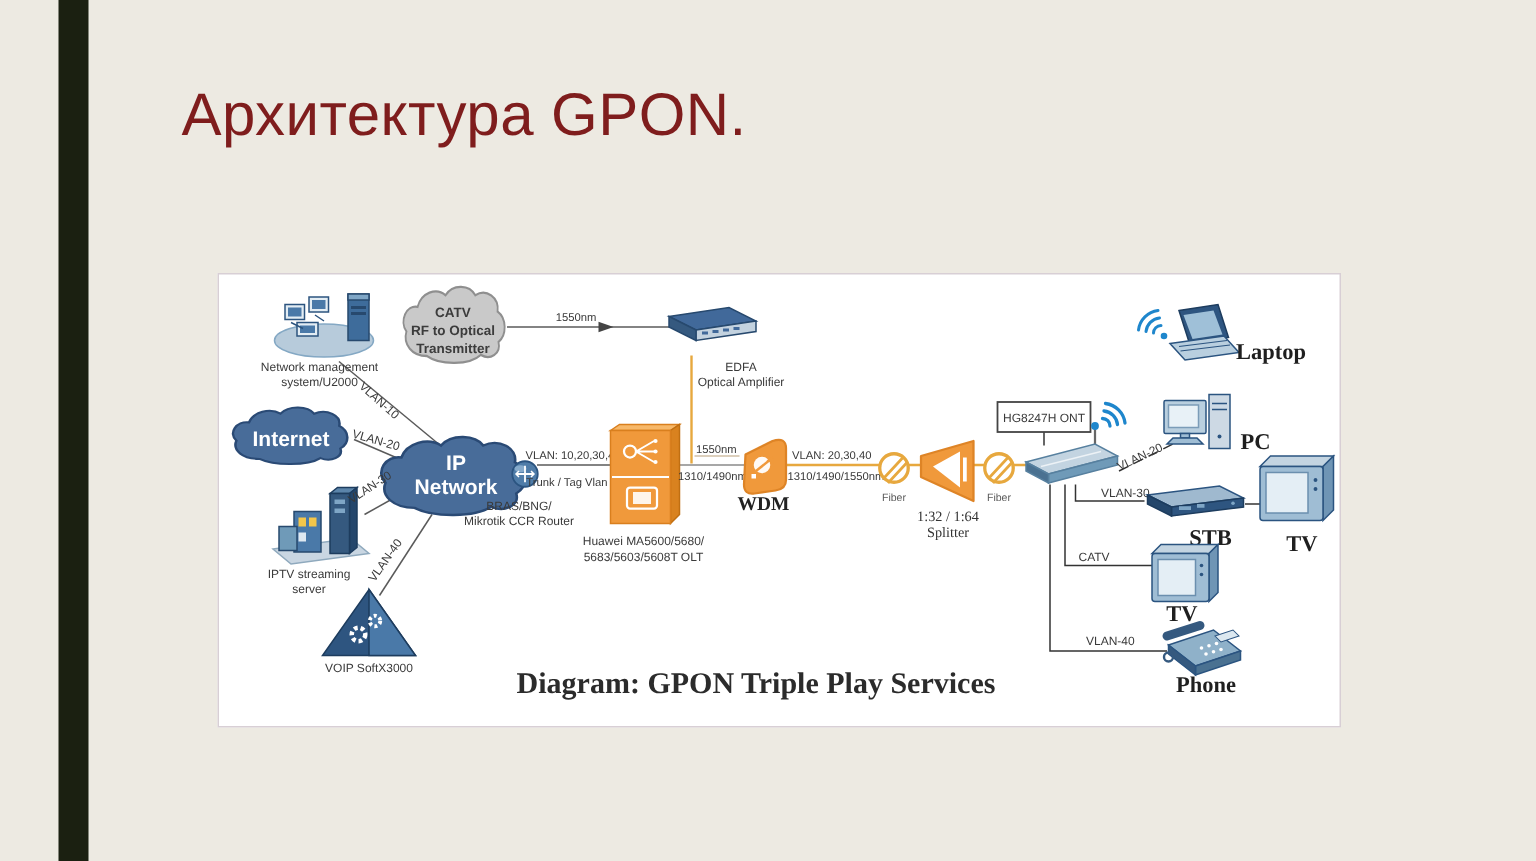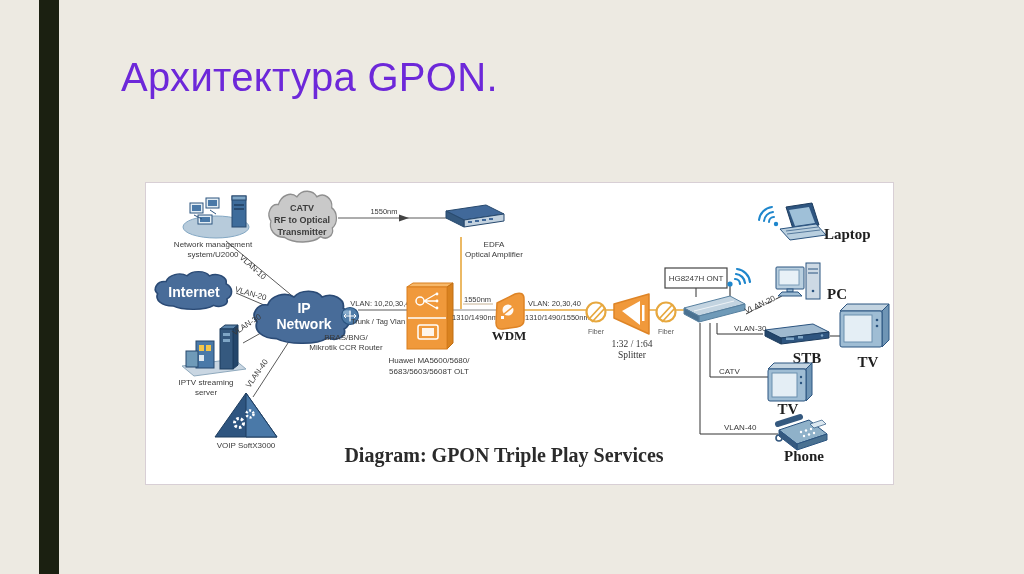--- a/index.html
+++ b/index.html
@@ -2,21 +2,21 @@
 <html><head>
 <meta charset="utf-8">
 <style>
   html,body{margin:0;padding:0;background:#888;}
   .slide{
     position:relative;width:1024px;height:574px;overflow:hidden;
     background:#edeae2;font-family:"Liberation Sans",sans-serif;
   }
   .side-bar{position:absolute;left:39px;top:0;width:20px;height:574px;background:#1b2011;}
   .slide-title{
-    position:absolute;left:121px;top:55px;font-size:40px;color:#6d28d9;
+    position:absolute;left:121px;top:55px;font-size:40px;color:#7f1d1d;
     letter-spacing:.3px;font-weight:400;white-space:nowrap;
   }
   .diagram-panel{
     position:absolute;left:145px;top:182px;width:747px;height:301px;
     background:#ffffff;border:1px solid #d8cfd5;box-sizing:content-box;
   }
   .diagram-panel svg{display:block;}
   svg text{font-family:"Liberation Sans",sans-serif;fill:#3a3a3a;}
   .lbl7{font-size:7.5px;}
   .lbl8{font-size:8px;}

